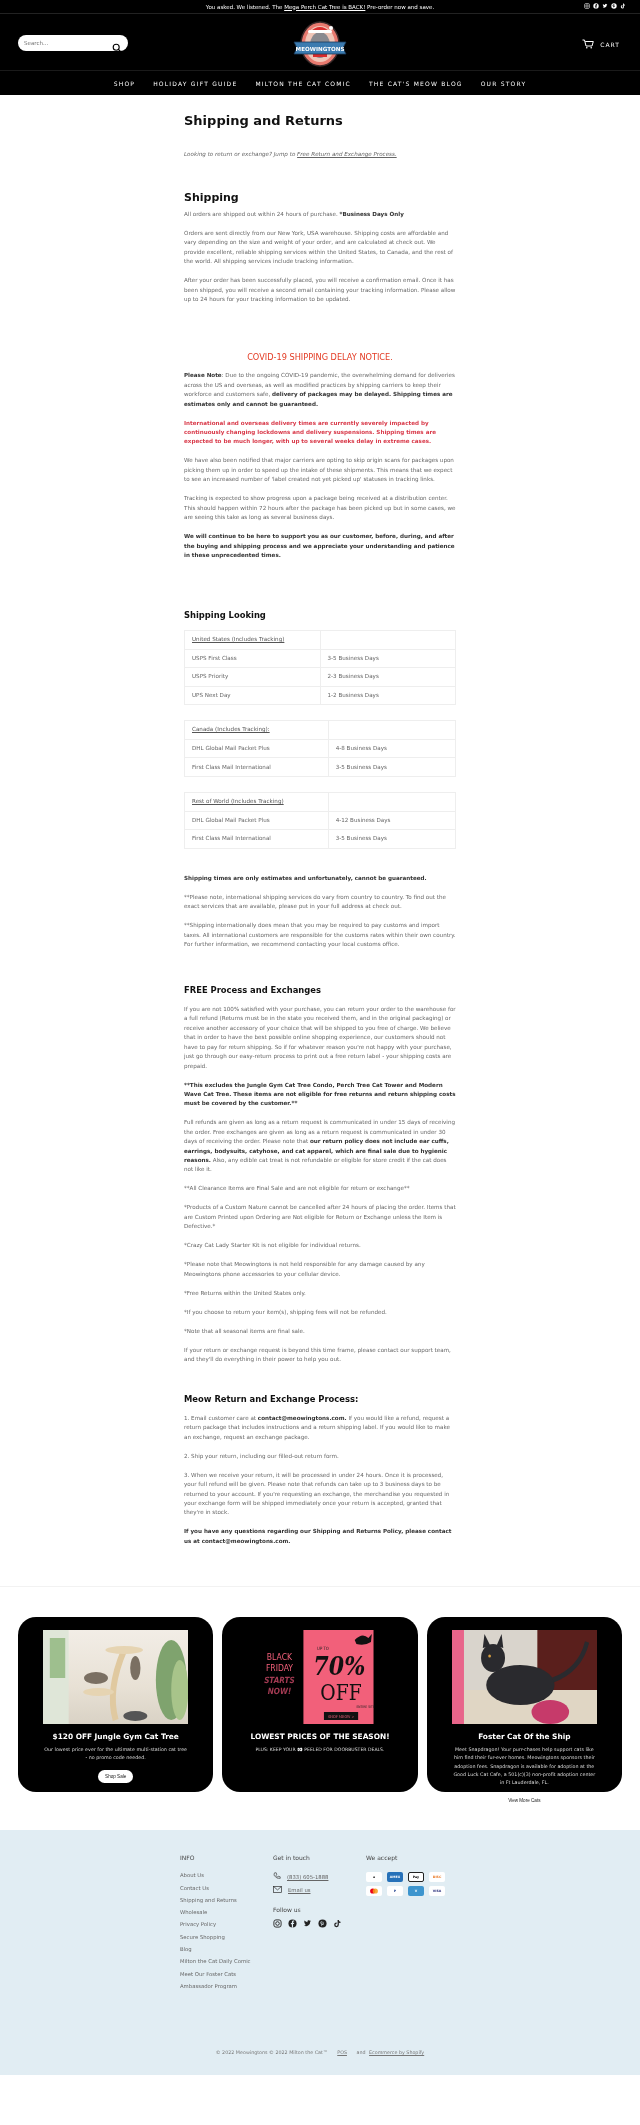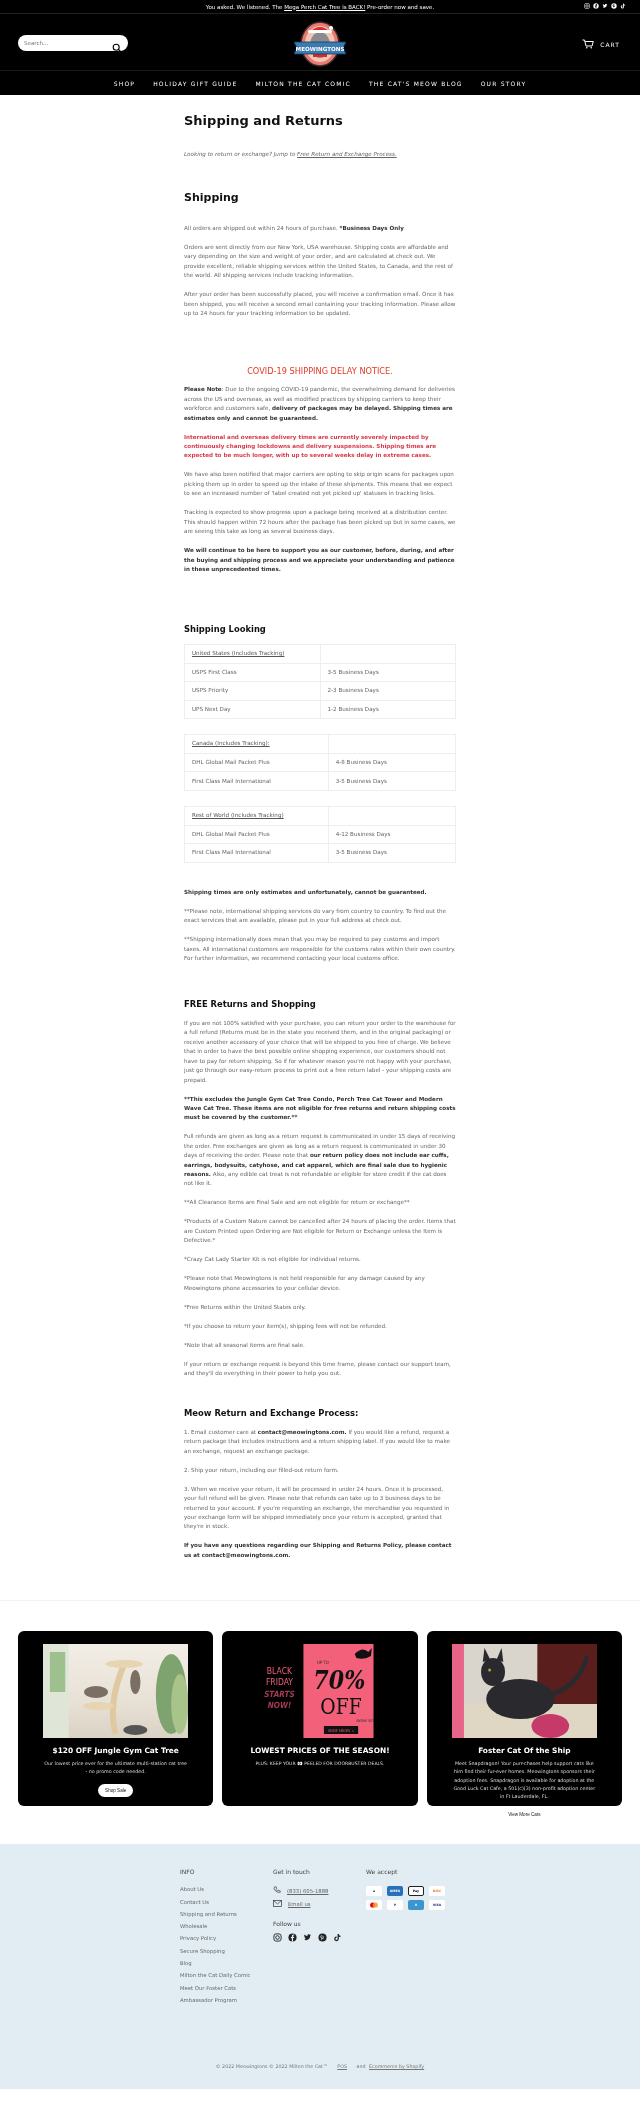--- a/index.html
+++ b/index.html
@@ -20,37 +20,37 @@
   .logo { position: absolute; left: 291px; top: 6px; width: 58px; height: 48px; }
   .cart { position: absolute; right: 20px; top: 25px; display: flex; align-items: center; gap: 6px; color: #fff; font-size: 6px; letter-spacing: 1px; }
 
   
   .nav { height: 24px; background: #000; display: flex; justify-content: center; align-items: center; gap: 18px; }
   .nav a { color: #fff; font-size: 6px; letter-spacing: 1.2px; text-decoration: none; text-transform: uppercase; }
 
   
   .main { width: 272px; margin: 0 auto; padding-top: 16px; font-size: 5.6px; line-height: 9.4px; color: #666; }
   .main h1 { font-size: 13px; color: #111; font-weight: bold; line-height: 16px; margin-bottom: 21px; margin-top: 2px; }
-  .main h2 { font-size: 11px; color: #111; font-weight: bold; line-height: 14px; margin-bottom: 19px; }
+  .main h2 { font-size: 11px; color: #111; font-weight: bold; line-height: 14px; margin-bottom: 5px; }
   .main h3 { font-size: 8.4px; color: #111; font-weight: bold; line-height: 11px; margin-bottom: 9px; }
   .main p { margin-bottom: 9.6px; }
   .main b { color: #333; }
   .jump i { font-style: italic; }
   .jump a { text-decoration: underline; font-style: italic; }
   .covid-title { text-align: center; color: #e33b24; font-size: 8.2px; font-weight: normal; margin: 48px 0 8px; line-height: 11px; }
   .red { color: #d93a4a; font-weight: bold; }
   .gap-lg { height: 40px; }
   table.ship { width: 272px; border-collapse: collapse; margin-bottom: 15px; font-size: 5.6px; }
   table.ship td { border: 1px solid #eee; height: 18.6px; padding: 0 7px; color: #666; }
   table.ship td.hdr { text-decoration: underline; color: #555; }
 
   
   .divider { border-top: 1px solid #f2f2f2; margin-top: 40px; }
   .cards { display: flex; gap: 9px; padding: 30px 18px 38px 18px; }
-  .card { flex: 1; background: #000; border-radius: 6px; height: 175px; padding: 13px 25px; text-align: center; color: #fff; }
+  .card { flex: 1; background: #000; border-radius: 18px; height: 175px; padding: 13px 25px; text-align: center; color: #fff; }
   .card .img { height: 94px; width: 100%; position: relative; overflow: hidden; }
   .card h4 { font-size: 7.4px; font-weight: bold; margin: 8px 0 4px; line-height: 10px; }
   .card p { font-size: 4.8px; line-height: 8.2px; color: #ddd; }
   .card .btn { display: inline-block; background: #fff; color: #222; font-size: 4.6px; padding: 4px 7px; border-radius: 8px; margin-top: 6px; border: none; }
 
   .img-tree { background: linear-gradient(180deg,#f2ede6 0%,#e8e1d5 60%,#d9d2c5 100%); }
   .img-bf { background: #000; }
   .img-cat { background: linear-gradient(135deg,#c8c0b4 0%,#7a4a3a 60%,#5a2a20 100%); }
 
   
@@ -221,21 +221,21 @@
         </tr>
   </tbody>
     </table>
 
   <div style="height:10px"></div>
   <p><b>Shipping times are only estimates and unfortunately, cannot be guaranteed.</b></p>
   <p>**Please note, international shipping services do vary from country to country. To find out the exact services that are available, please put in your full address at check out.</p>
   <p>**Shipping internationally does mean that you may be required to pay customs and import taxes. All international customers are responsible for the customs rates within their own country. For further information, we recommend contacting your local customs office.</p>
 
   <div style="height:26px"></div>
-  <h3>FREE Returns and Shopping</h3>
+  <h3>FREE Process and Exchanges</h3>
   <p>If you are not 100% satisfied with your purchase, you can return your order to the warehouse for a full refund (Returns must be in the state you received them, and in the original packaging) or receive another accessory of your choice that will be shipped to you free of charge. We believe that in order to have the best possible online shopping experience, our customers should not have to pay for return shipping. So if for whatever reason you're not happy with your purchase, just go through our easy-return process to print out a free return label - your shipping costs are prepaid.</p>
   <p><b>**This excludes the Jungle Gym Cat Tree Condo, Perch Tree Cat Tower and Modern Wave Cat Tree. These items are not eligible for free returns and return shipping costs must be covered by the customer.**</b></p>
   <p><span>Full refunds are given as long as a return request is communicated in under 15 days of receiving the order. Free exchanges are given as long as a return request is communicated in under 30 days of receiving the order. Please note that </span><b>our return policy does not include ear cuffs, earrings, bodysuits, catyhose, and cat apparel, which are final sale due to hygienic reasons.</b><span> Also, any edible cat treat is not refundable or eligible for store credit if the cat does not like it.</span></p>
   <p>**All Clearance Items are Final Sale and are not eligible for return or exchange**</p>
   <p>*Products of a Custom Nature cannot be cancelled after 24 hours of placing the order. Items that are Custom Printed upon Ordering are Not eligible for Return or Exchange unless the Item is Defective.*</p>
   <p>*Crazy Cat Lady Starter Kit is not eligible for individual returns.</p>
   <p>*Please note that Meowingtons is not held responsible for any damage caused by any Meowingtons phone accessories to your cellular device.</p>
   <p>*Free Returns within the United States only.</p>
   <p>*If you choose to return your item(s), shipping fees will not be refunded.</p>
   <p>*Note that all seasonal items are final sale.</p>

